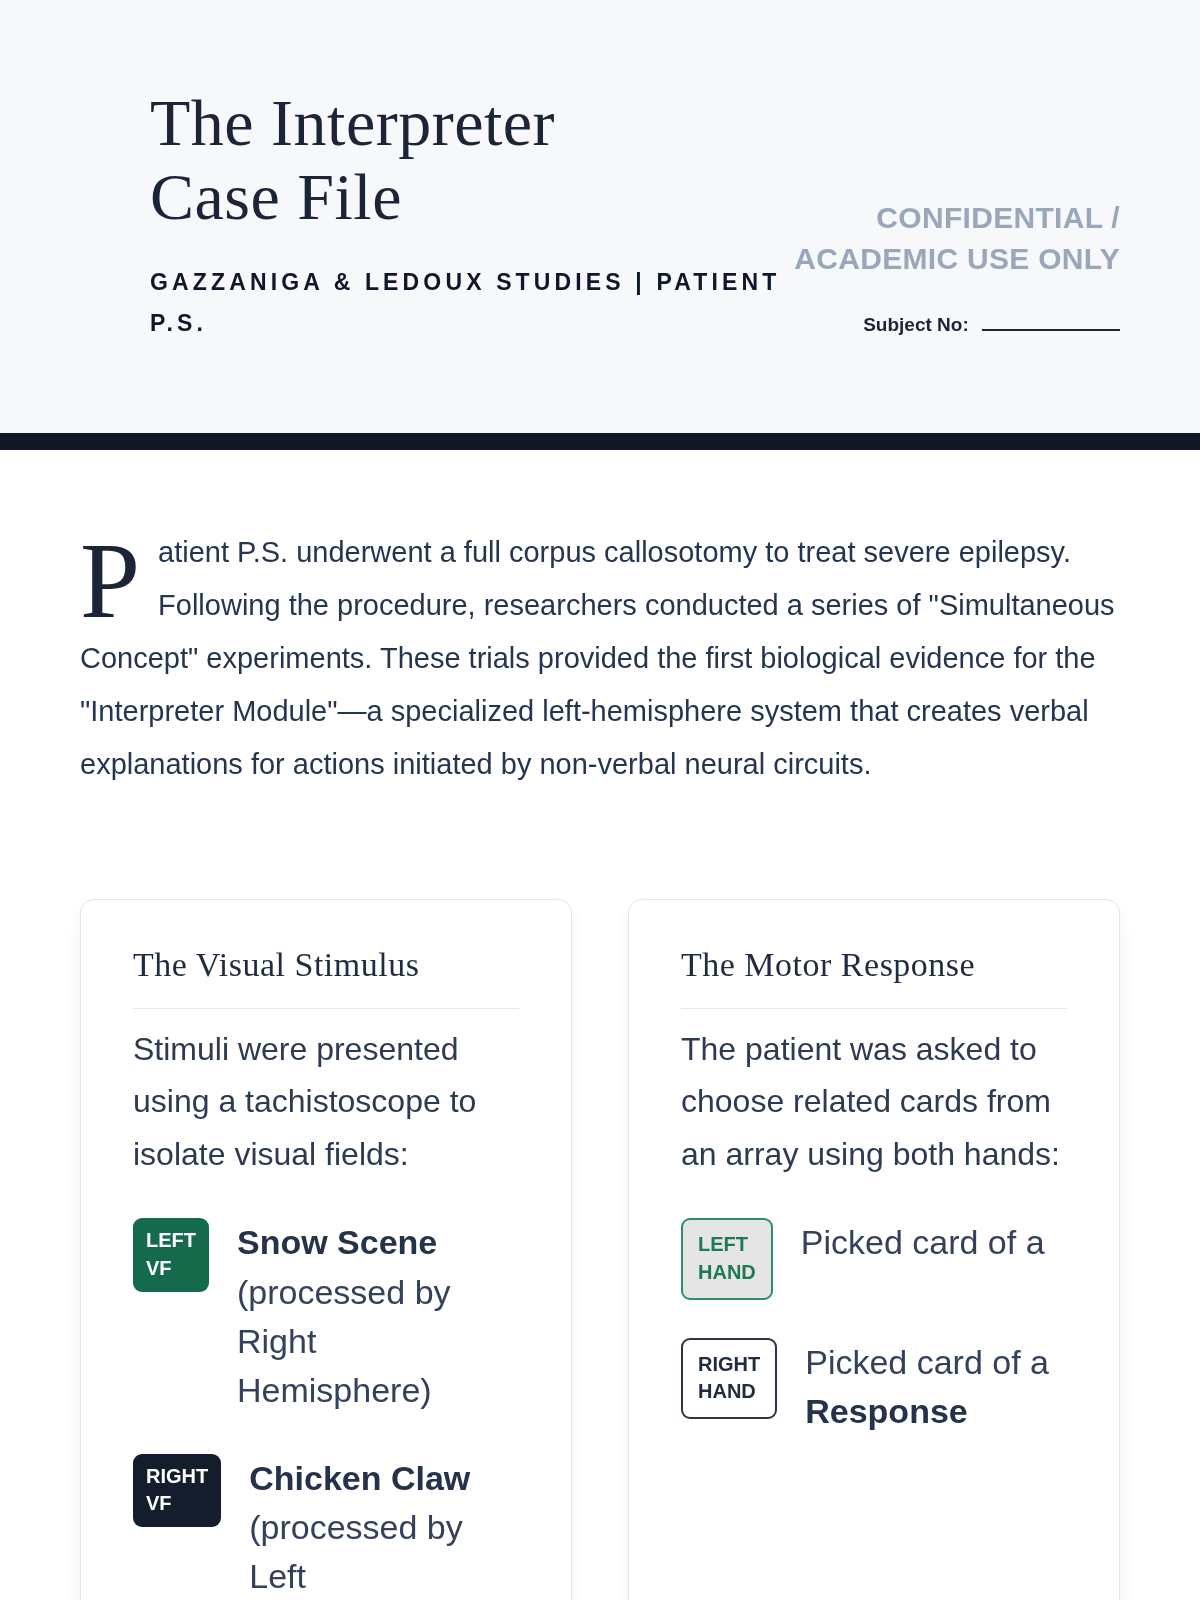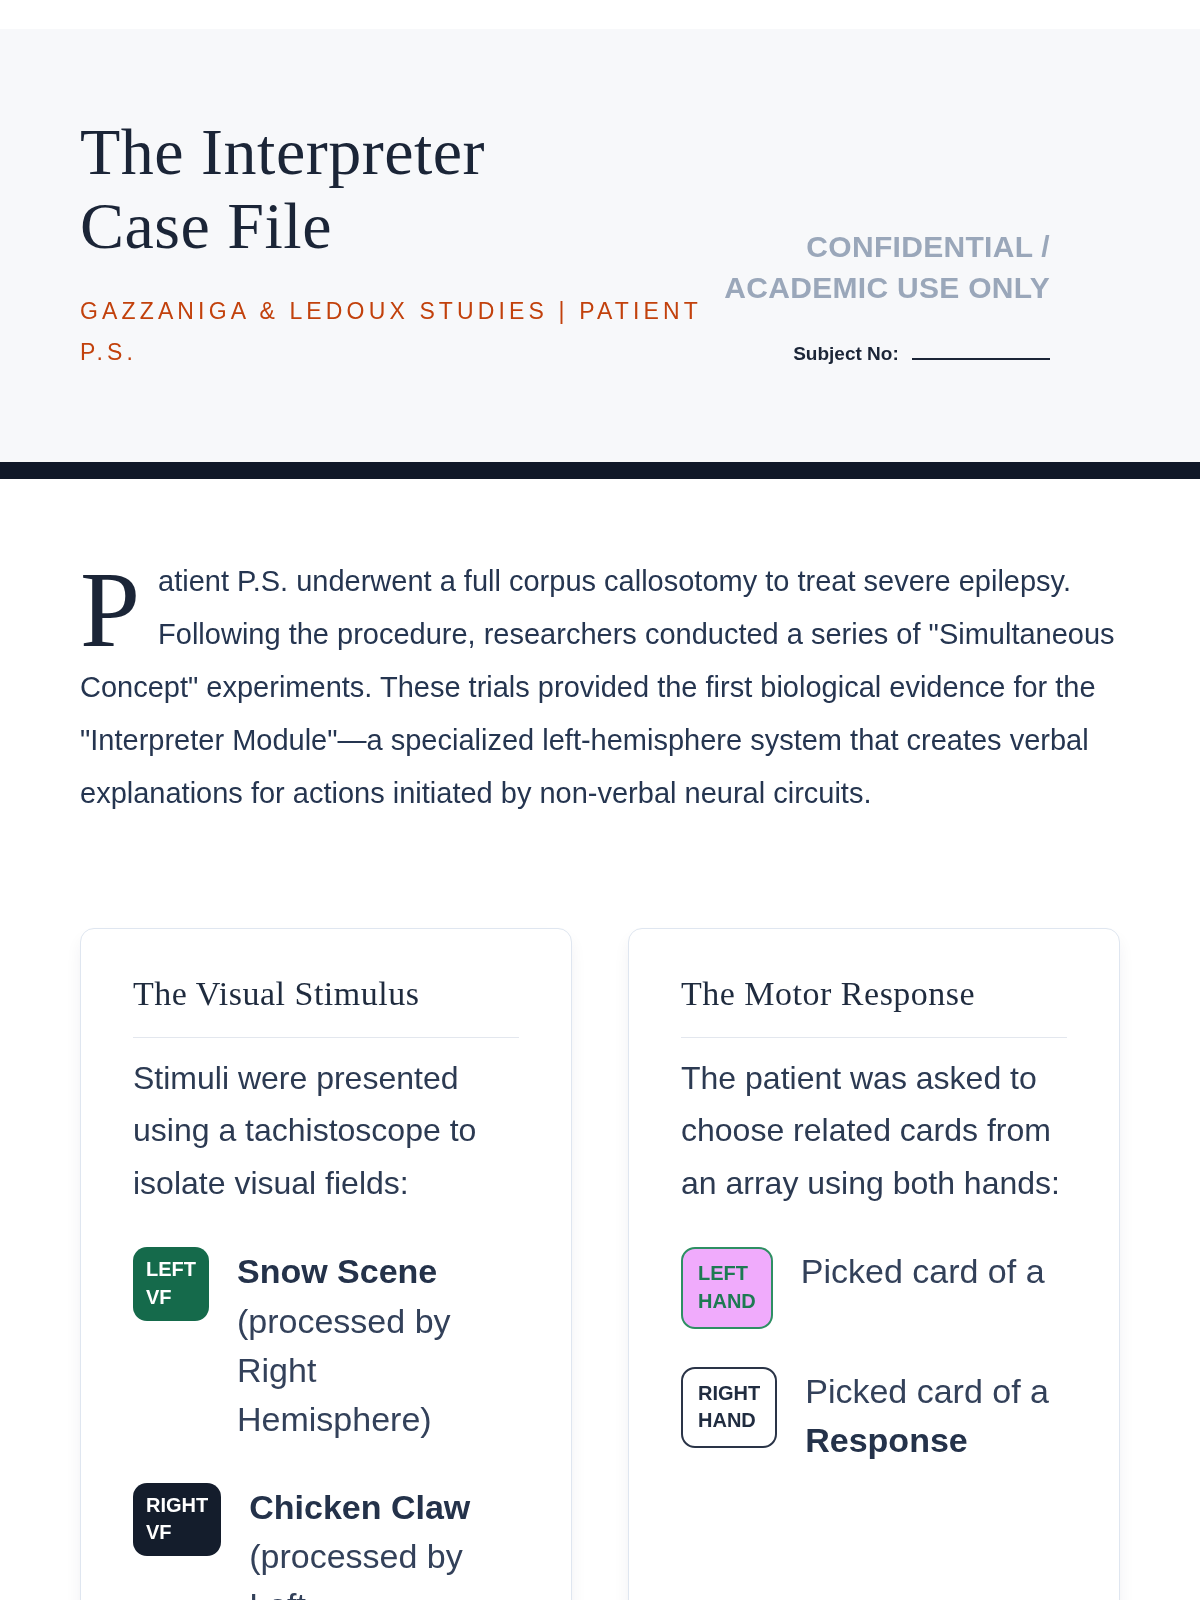--- a/index.html
+++ b/index.html
@@ -10,38 +10,37 @@
     margin: 0 auto;
     font-family: "Liberation Sans", "DejaVu Sans", sans-serif;
     color: #253550;
   }
 
   
   .header {
     background: #f7f8fa;
     padding: 86px 80px 88px 80px;
     display: flex;
-    justify-content: flex-start;
+    justify-content: flex-end;
     align-items: flex-start;
-    margin-top: 29px;
   }
   .header-title {
     font-family: "Liberation Serif", "DejaVu Serif", serif;
     font-weight: 500;
     font-size: 66px;
     line-height: 1.12;
     color: #1b2537;
     letter-spacing: 0.5px;
   }
   .header-subtitle {
     margin-top: 28px;
     max-width: 640px;
-    color: #c2410c;
+    color: #0f172a;
     font-size: 23px;
-    font-weight: 400;
+    font-weight: 700;
     letter-spacing: 0.18em;
     line-height: 1.8;
   }
   .header-right {
     padding-top: 112px;
     text-align: right;
     flex-shrink: 0;
   }
   .confidential {
     max-width: 330px;
@@ -125,28 +124,28 @@
     display: flex;
     align-items: flex-start;
     margin-top: 38px;
   }
   .badge {
     width: min-content;
     white-space: normal;
     font-size: 20px;
     font-weight: 700;
     line-height: 1.38;
-    border-radius: 14px;
+    border-radius: 9px;
     padding: 9px 13px;
     flex-shrink: 0;
   }
   .badge.filled-green { background: #156a4b; color: #ffffff; }
   .badge.filled-dark  { background: #141d2c; color: #ffffff; }
   .badge.outline-green {
-    background: #f0abfc;
+    background: #e5e5e5;
     border: 2px solid #2e8f63;
     color: #1d7a52;
     padding: 11px 15px;
   }
   .badge.outline-dark {
     background: #ffffff;
     border: 2px solid #2a3447;
     color: #202c40;
     padding: 11px 15px;
   }

